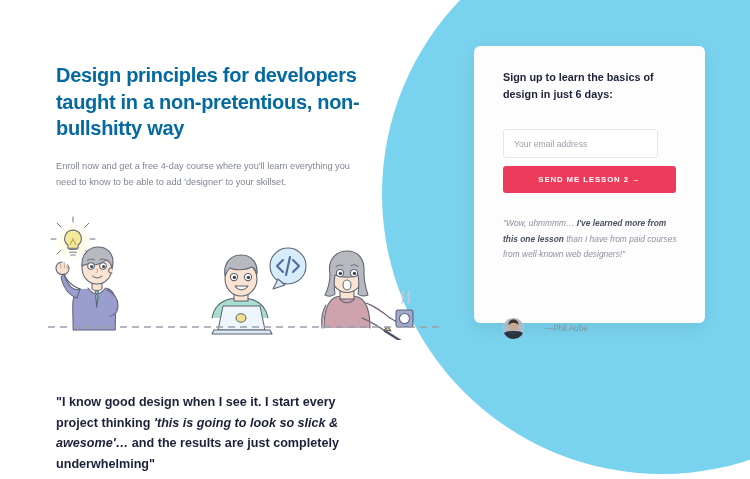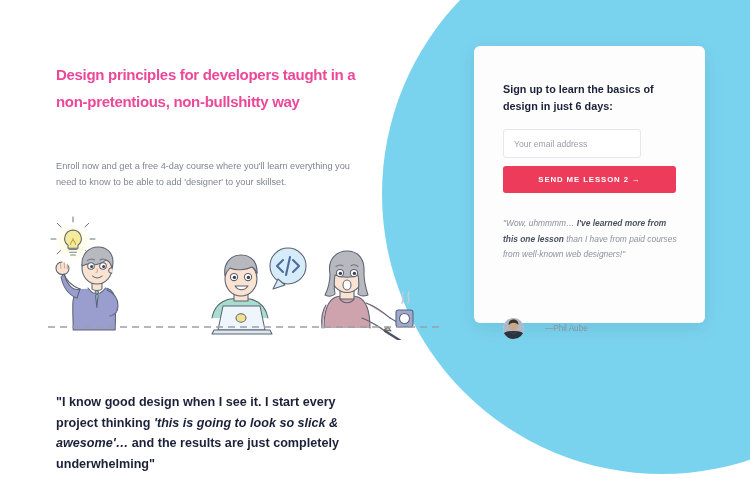--- a/index.html
+++ b/index.html
@@ -39,24 +39,24 @@
     width: 450px;
     height: 479px;
     z-index: 2;
   }
 
   .headline {
     position: absolute;
     left: 56px;
     top: 62px;
     width: 330px;
-    font-size: 15px;
+    font-size: 20px;
     line-height: 26.5px;
     font-weight: bold;
-    color: #ec4899;
+    color: #0369a1;
     letter-spacing: -0.3px;
   }
 
   .subtext {
     position: absolute;
     left: 56px;
     top: 158px;
     width: 315px;
     font-size: 9.2px;
     line-height: 16px;
@@ -97,33 +97,33 @@
     height: 277px;
     background: #fdfdfe;
     border-radius: 6px;
     box-shadow: 0 5px 18px rgba(20,50,80,0.10);
     z-index: 3;
   }
 
   .card-heading {
     position: absolute;
     left: 29px;
-    top: 35px;
+    top: 23px;
     width: 175px;
     font-size: 10.8px;
     line-height: 17px;
     font-weight: bold;
     color: #1b2139;
   }
 
   .email-input {
     position: absolute;
     left: 29px;
     top: 83px;
-    width: 138px;
+    width: 155px;
     height: 29px;
     border: 1px solid #e3e6ea;
     border-radius: 3px;
     background: #ffffff;
     font-family: "Liberation Sans", sans-serif;
     font-size: 8.6px;
     color: #3c4250;
     padding: 0 10px;
     outline: none;
   }

